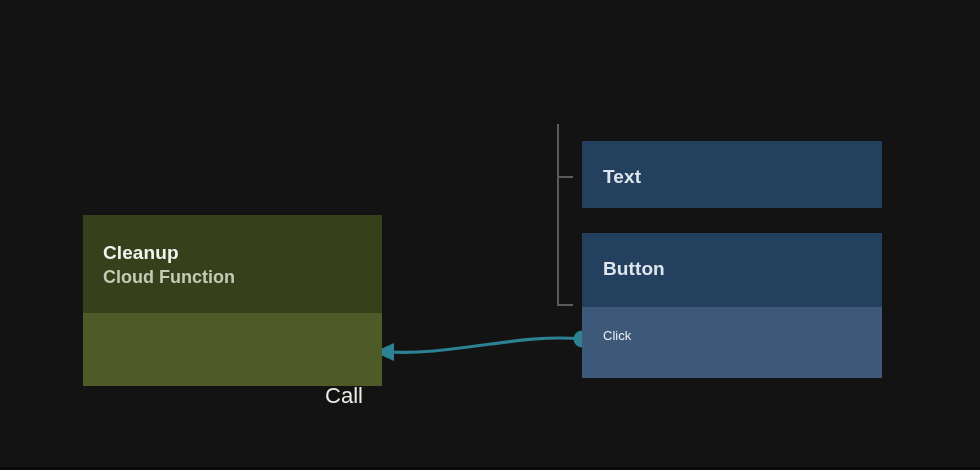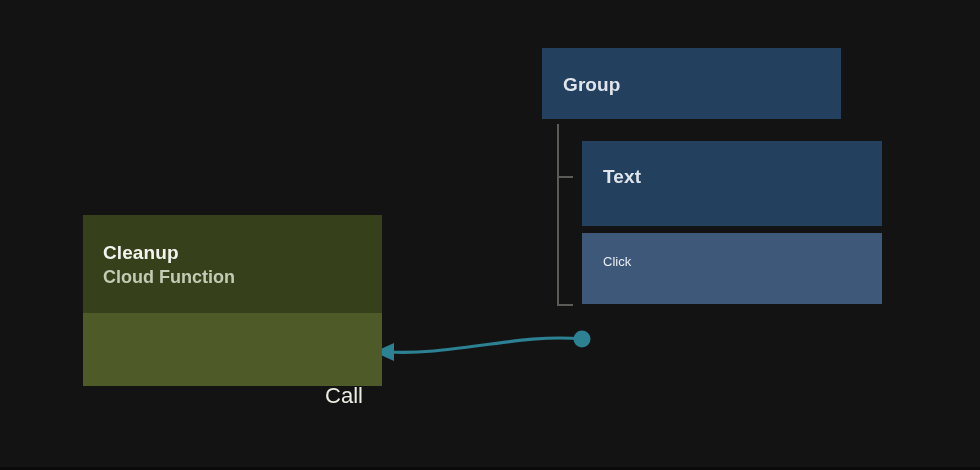--- a/index.html
+++ b/index.html
@@ -97,21 +97,21 @@
   .group-node .ui-label {
     position: absolute;
     left: 21px;
     top: 26px;
   }
 
   .text-node {
     left: 582px;
     top: 141px;
     width: 300px;
-    height: 85px;
+    height: 67px;
   }
   .text-node .ui-label {
     position: absolute;
     left: 21px;
     top: 25px;
   }
 
   .button-node {
     left: 582px;
     top: 233px;
@@ -190,27 +190,27 @@
 
   <div class="node fn-node">
     <div class="fn-head">
       <div class="fn-title">Cleanup</div>
       <div class="fn-subtitle">Cloud Function</div>
     </div>
     <div class="fn-body"></div>
     <div class="port-in">Call</div>
   </div>
 
-  <div class="node ui-node group-node">
-    <div class="ui-label">Group</div>
-  </div>
 
   <div class="node ui-node text-node">
     <div class="ui-label">Text</div>
   </div>
 
   <div class="node button-node">
+    <div class="button-head">
+      <div class="ui-label">Button</div>
+    </div>
     <div class="button-port-row">
       <div class="port-out-label">Click</div>
     </div>
   </div>
 
 </div>
 
 </body></html>

